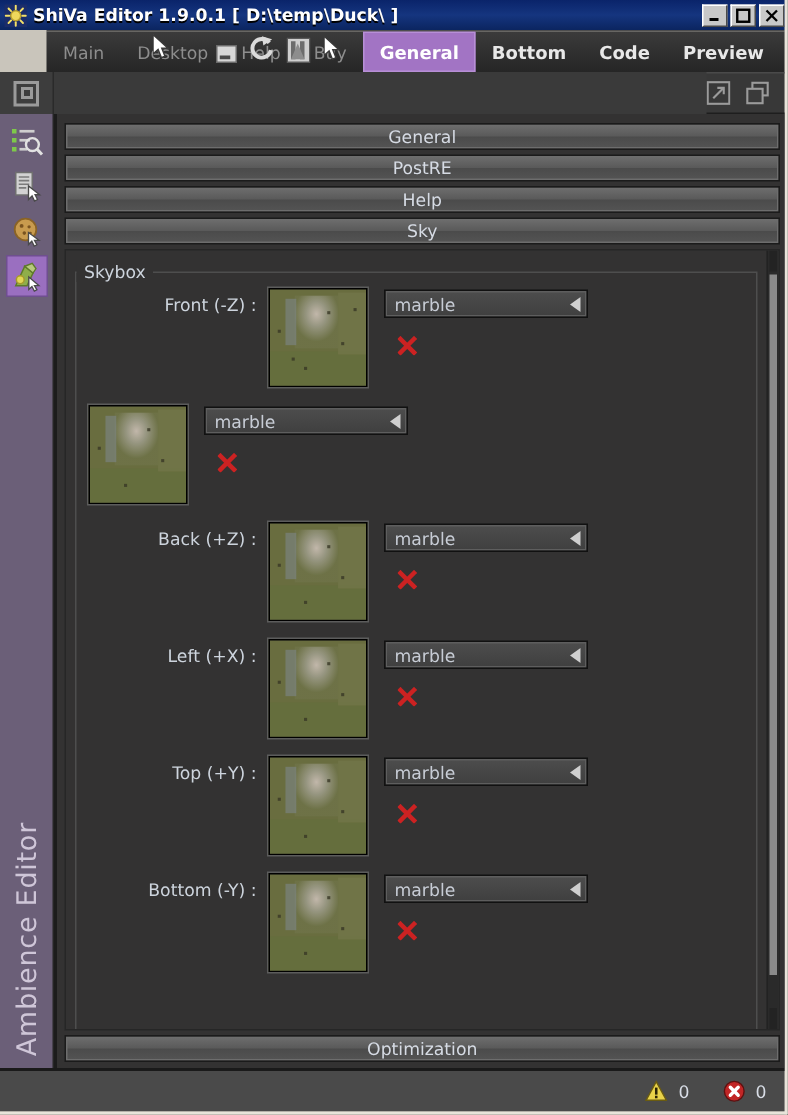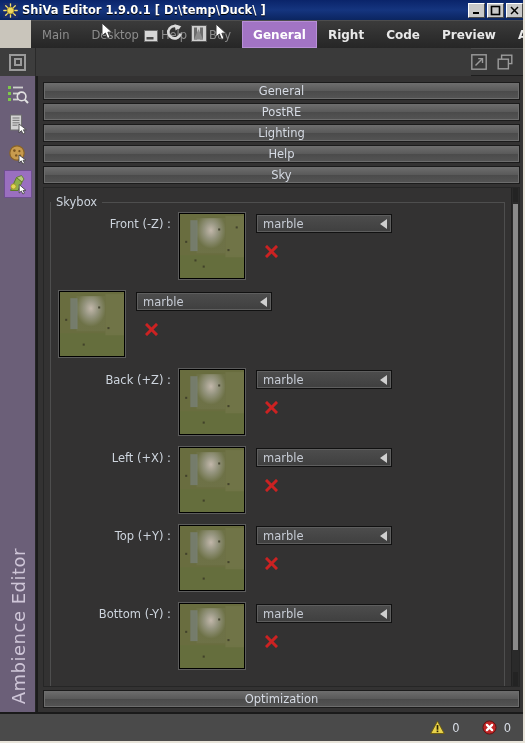--- a/index.html
+++ b/index.html
@@ -393,21 +393,21 @@
         </svg>
       </span>
       <span class="ovl" style="left:185px; top:3px;">
         <svg width="13" height="18" viewBox="0 0 13 18">
           <polygon points="0,0 0,13 3.4,10 5.6,15.5 8,14.4 5.9,9.2 10,9.2" fill="#ffffff" stroke="#3a3a3a" stroke-width="1"></polygon>
         </svg>
       </span>
     </div>
     <div class="tabs">
       <span class="tab active">General</span>
-      <span class="tab">Right</span>
+      <span class="tab">Bottom</span>
       <span class="tab">Code</span>
       <span class="tab">Preview</span>
       <span class="tab">Animation</span>
     </div>
   </div>
 
   <div class="toolstrip">
     <div class="toolstrip-left">
       <span class="sq-icon">
           <i></i>
@@ -480,21 +480,20 @@
       </div>
       <div class="rail-label">
         <span>Ambience Editor</span>
       </div>
     </div>
 
     <div class="content">
 
       <div class="panel-head">General</div>
       <div class="panel-head">PostRE</div>
-      <div class="panel-head">Lighting</div>
       <div class="panel-head">Help</div>
       <div class="panel-head">Sky</div>
 
       <div class="sky-body">
         <div class="sky-scroll-area">
           <div class="groupbox">
             <span class="gb-legend">Skybox</span>
 
             <div class="skyrow">
               <span class="lbl">Front (-Z) :</span>

